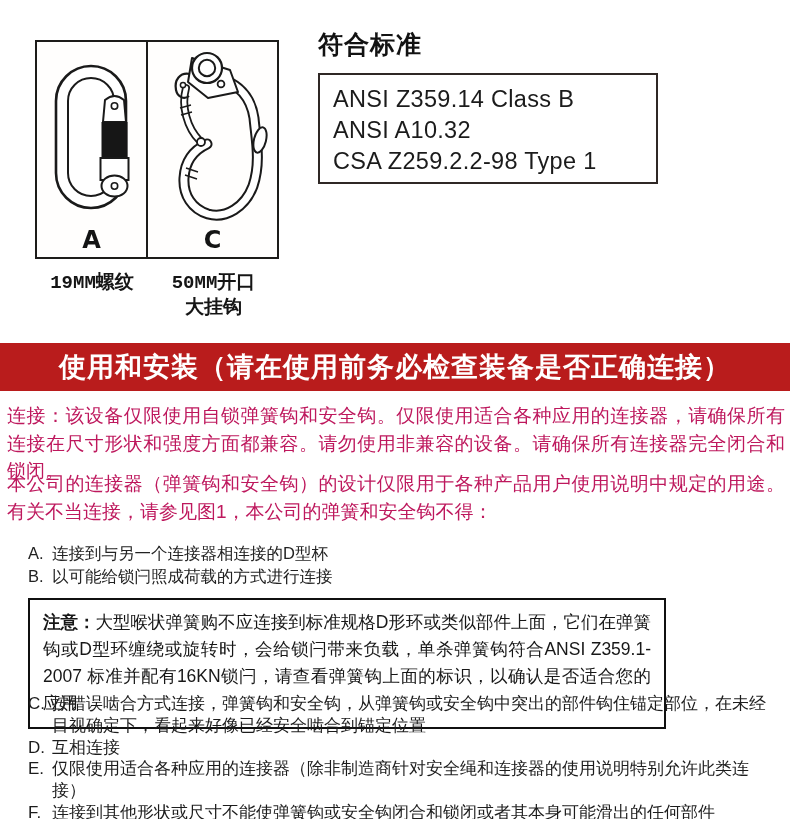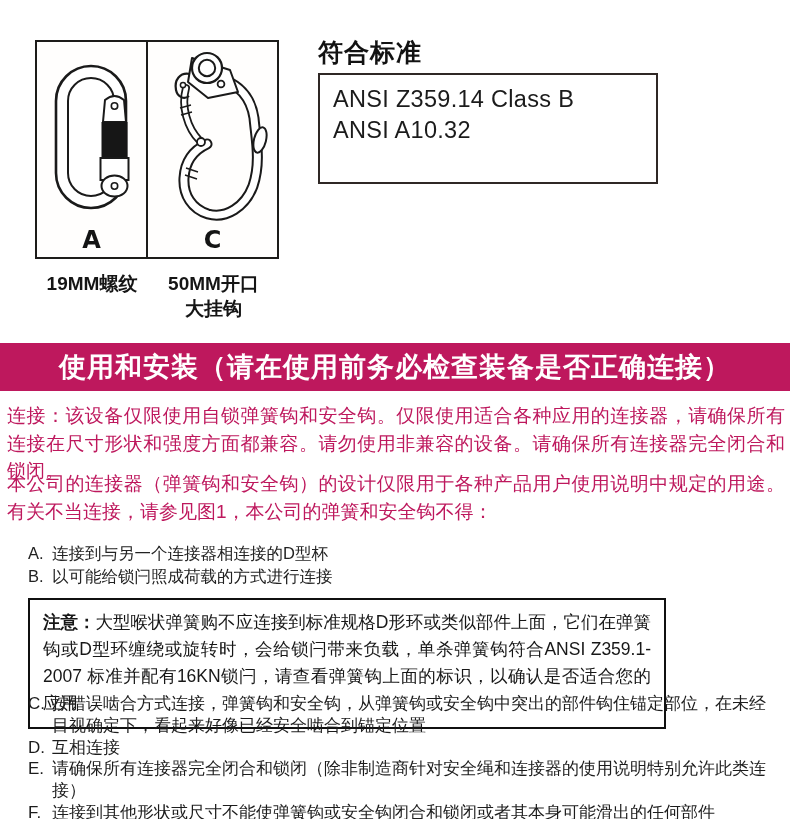--- a/index.html
+++ b/index.html
@@ -11,31 +11,31 @@
   .page{position:absolute;inset:0;}
 
   
   .fig-box{position:absolute;top:40px;background:#fffefd;border:2px solid #1d1c1a;box-sizing:border-box;}
   .fig-box.a{left:35px;width:113px;height:219px;}
   .fig-box.c{left:146px;width:133px;height:219px;}
   .fig-letter{position:absolute;bottom:3px;left:0;width:100%;text-align:center;
     font-weight:bold;font-size:24px;color:#141414;font-family:"DejaVu Sans","Liberation Sans",sans-serif;}
   .fig-svg{position:absolute;top:2px;left:2px;}
 
-  .caption{position:absolute;top:271px;text-align:center;font-size:19px;line-height:25px;color:#151515;font-weight:bold;}
+  .caption{position:absolute;top:271px;text-align:center;font-size:19px;line-height:25px;color:#151515;font-weight:bold;font-family:Liberation Mono, monospace;}
   .caption.a{left:22px;width:140px;}
   .caption.c{left:156px;width:115px;}
 
   
-  .std-heading{position:absolute;left:318px;top:36px;font-size:25px;font-weight:bold;color:#121212;letter-spacing:1px;}
+  .std-heading{position:absolute;left:318px;top:28px;font-size:25px;font-weight:bold;color:#121212;letter-spacing:1px;}
   .std-box{position:absolute;left:318px;top:73px;width:340px;height:111px;box-sizing:border-box;
     border:2.5px solid #2f2825;padding:9px 0 16px 13px;font-size:23.5px;line-height:31px;color:#1b1b1b;letter-spacing:0.3px;}
 
   
-  .banner{position:absolute;left:0;top:343px;width:790px;height:48px;background:#be185d;color:#ffffff;
+  .banner{position:absolute;left:0;top:343px;width:790px;height:48px;background:#b91c1c;color:#ffffff;
     font-size:27px;font-weight:bold;text-align:center;line-height:49px;letter-spacing:1px;white-space:nowrap;}
 
   
   .red-p{position:absolute;left:7px;width:778px;color:#be185d;font-size:19px;line-height:27.5px;text-align:justify;}
   .red-p.p1{top:402px;}
   .red-p.p2{top:470px;}
 
   
   .list-ab{position:absolute;left:28px;top:542px;width:740px;font-size:16.5px;line-height:23px;color:#222222;}
   
@@ -101,20 +101,21 @@
   </div>
   <div class="caption c">
     <div>50MM开口</div>
     <div>大挂钩</div>
   </div>
 
   <div class="std-heading">符合标准</div>
   <div class="std-box">
     <div>ANSI Z359.14 Class B</div>
     <div>ANSI A10.32</div>
+    <div>CSA Z259.2.2-98 Type 1</div>
   </div>
 
   <div class="banner">使用和安装（请在使用前务必检查装备是否正确连接）</div>
 
   <div class="red-p p1">连接：该设备仅限使用自锁弹簧钩和安全钩。仅限使用适合各种应用的连接器，请确保所有连接在尺寸形状和强度方面都兼容。请勿使用非兼容的设备。请确保所有连接器完全闭合和锁闭。</div>
   <div class="red-p p2">本公司的连接器（弹簧钩和安全钩）的设计仅限用于各种产品用户使用说明中规定的用途。有关不当连接，请参见图1，本公司的弹簧和安全钩不得：</div>
 
   <div class="list-ab">
     <div class="li">
       <span class="letter">A.</span>
@@ -134,21 +135,21 @@
     <div class="li">
       <span class="letter">C.</span>
       <span class="text">按错误啮合方式连接，弹簧钩和安全钩，从弹簧钩或安全钩中突出的部件钩住锚定部位，在未经目视确定下，看起来好像已经安全啮合到锚定位置</span>
     </div>
     <div class="li">
       <span class="letter">D.</span>
       <span class="text">互相连接</span>
     </div>
     <div class="li">
       <span class="letter">E.</span>
-      <span class="text">请确保所有连接器完全闭合和锁闭（除非制造商针对安全绳和连接器的使用说明特别允许此类连接）</span>
+      <span class="text">仅限使用适合各种应用的连接器（除非制造商针对安全绳和连接器的使用说明特别允许此类连接）</span>
     </div>
     <div class="li">
       <span class="letter">F.</span>
       <span class="text">连接到其他形状或尺寸不能使弹簧钩或安全钩闭合和锁闭或者其本身可能滑出的任何部件</span>
     </div>
 
   </div>
 
 </div>
 

